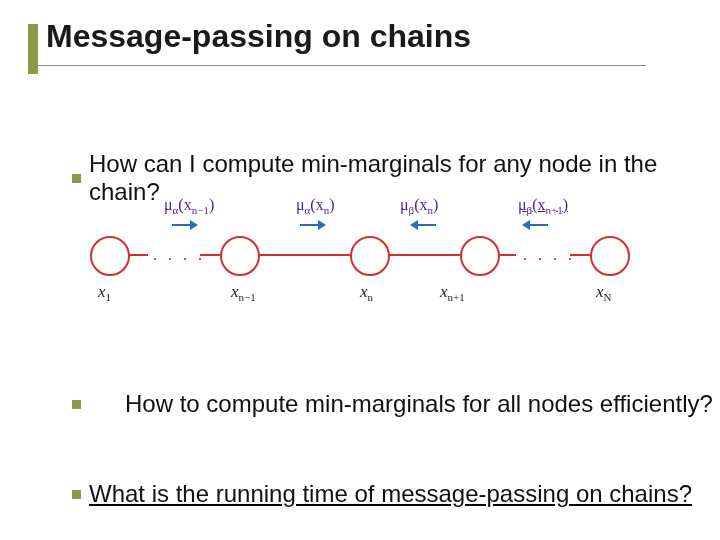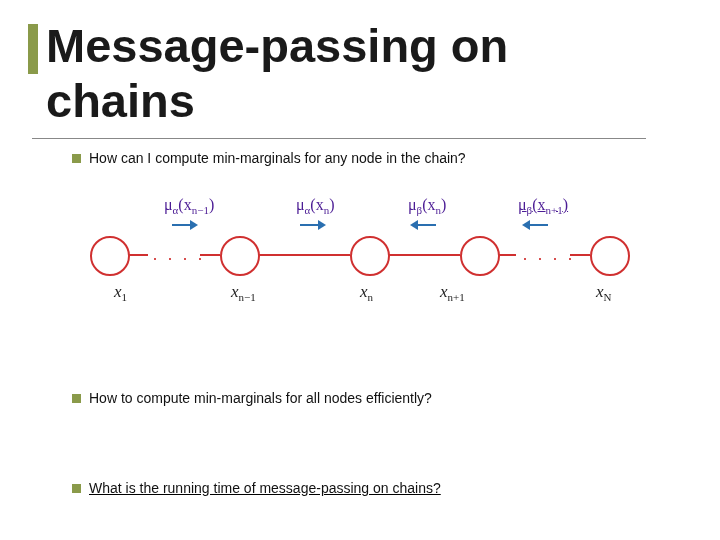--- a/index.html
+++ b/index.html
@@ -21,49 +21,49 @@
   .accent-bar {
     position: absolute;
     left: 0;
     top: 6px;
     width: 10px;
     height: 50px;
     background: #8a9a4a;
   }
   .title {
     font-family: Arial, Helvetica, sans-serif;
-    font-size: 47px;
+    font-size: 32px;
     color: #1a1a1a;
     margin: 0 0 0 18px;
     padding-bottom: 10px;
     letter-spacing: 0px;
   }
   .title-underline {
     border-bottom: 1px solid #888;
     margin-left: 4px;
     width: 96%;
   }
   .bullet-row {
     position: absolute;
     left: 72px;
     display: flex;
     align-items: center;
   }
   .bullet-row.r1 { top: 150px; }
-  .bullet-row.r2 { top: 390px; }
+  .bullet-row.r2 { top: 390px; gap: 36px; }
   .bullet-row.r3 { top: 480px; text-decoration: underline; }
   .sq {
     width: 9px;
     height: 9px;
     background: #8a9a4a;
     margin-right: 8px;
     flex: none;
   }
   .bt {
-    font-size: 14px;
+    font-size: 24px;
     color: #111;
   }
   
   .diagram {
     position: absolute;
     left: 90px;
     top: 200px;
     width: 540px;
     height: 120px;
   }
@@ -103,38 +103,38 @@
   .d45  { left: 432px; }
   .e45b { left: 480px; width: 20px; }
   .xlabel {
     position: absolute;
     top: 82px;
     font-family: "Times New Roman", serif;
     font-style: italic;
     font-size: 17px;
     color: #222;
   }
-  .xl1 { left: 24px; }
+  .xl1 { left: 8px; }
   .xl2 { left: 141px; }
   .xl3 { left: 270px; }
   .xl4 { left: 350px; }
   .xl5 { left: 506px; }
   .sub { font-size: 11px; font-style: normal; }
   .msg {
     position: absolute;
     top: -4px;
     font-family: "Times New Roman", serif;
     font-size: 16px;
     color: #4c1d95;
     white-space: nowrap;
     margin-left: 18px;
   }
   .m1 { left: 56px; }
   .m2 { left: 188px; }
-  .m3 { left: 300px; }
+  .m3 { left: 292px; }
   .m4 { left: 410px; text-decoration: underline; }
   .arrow {
     position: absolute;
     top: 20px;
     width: 26px;
     height: 10px;
   }
   .arrow .shaft {
     position: absolute;
     top: 4px;

